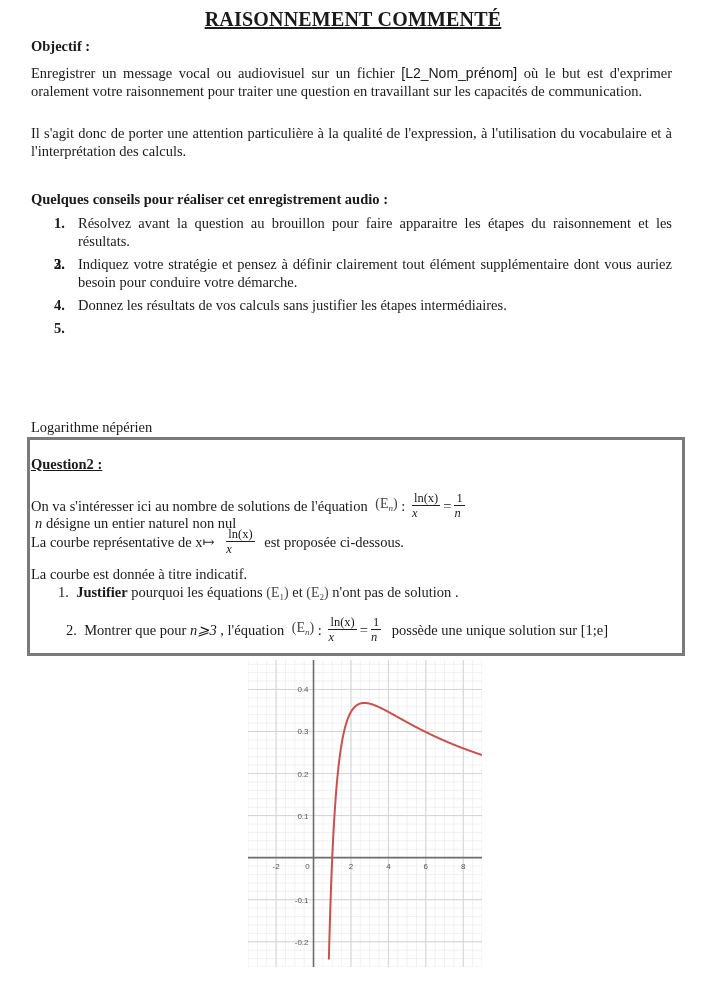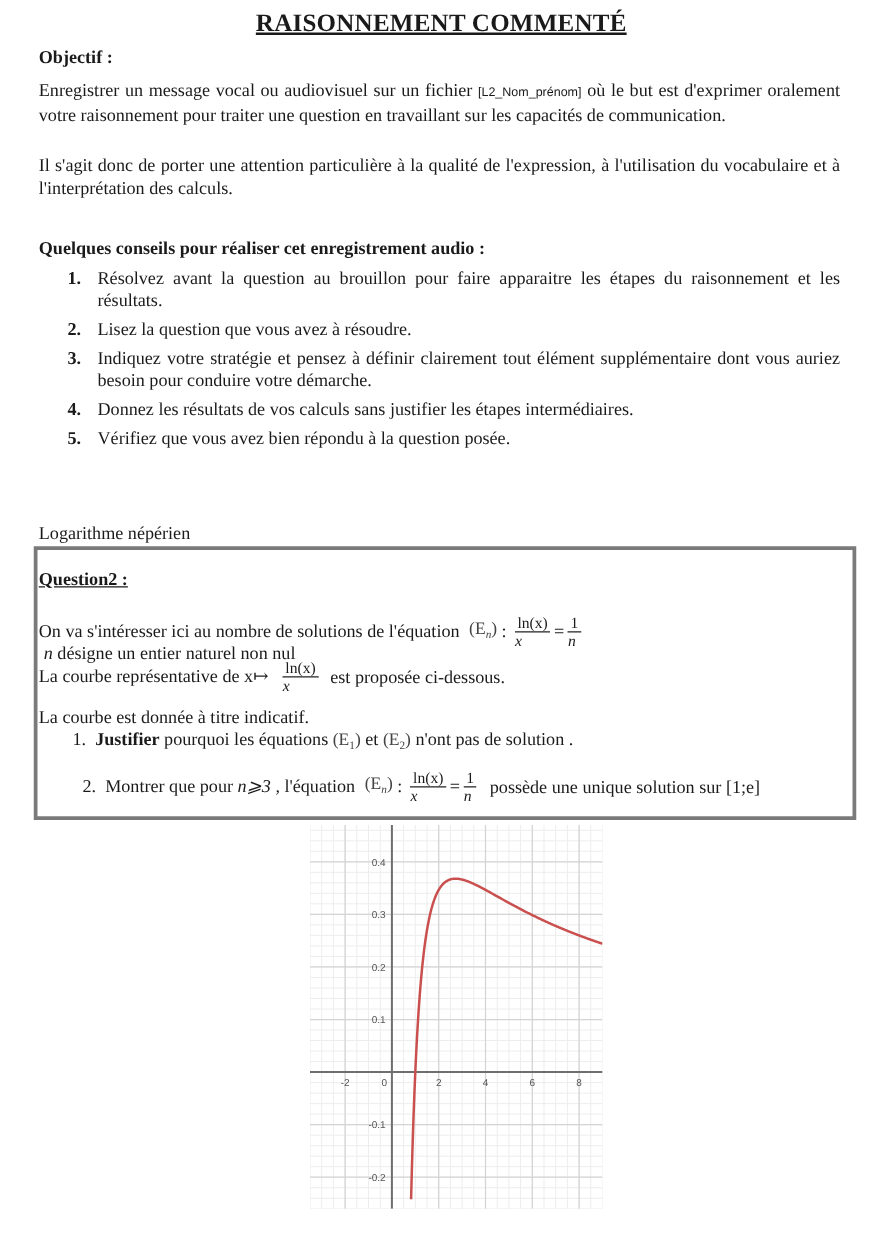--- a/index.html
+++ b/index.html
@@ -9,21 +9,21 @@
     color: #1a1a1a;
   }
   .abs { position: absolute; }
   .title {
     left: 0; width: 706px; top: 8px; text-align: center;
     font-size: 20px; font-weight: bold; text-decoration: underline;
     letter-spacing: 0.2px;
   }
   .h-bold { font-weight: bold; font-size: 14.5px; }
   .para { font-size: 14.5px; line-height: 18px; text-align: justify; }
-  .mono-inline { font-family: "Liberation Sans", "DejaVu Sans", sans-serif; font-size: 10px; }
+  .mono-inline { font-family: "Liberation Sans", "DejaVu Sans", sans-serif; font-size: 14px; }
   ol.conseils { margin: 0; padding: 0; list-style: none; }
   ol.conseils li { position: relative; padding-left: 24px; font-size: 14.5px; line-height: 18px; margin-bottom: 5px; text-align: justify; }
   ol.conseils li .num { position: absolute; left: 0; top: 0; font-weight: bold; }
   .subject { font-size: 14.5px; }
   .qbox {
     left: 27px; top: 437px; width: 658px; height: 219px;
     border: 3px solid #7a7a7a; box-sizing: border-box;
   }
   .qline { font-size: 14.5px; line-height: 18px; white-space: nowrap; }
   .frac { display: inline-block; vertical-align: middle; font-size: 12.5px; line-height: 14px; margin: 0 3px; }
@@ -42,24 +42,24 @@
 
 <div class="abs h-bold" style="left:31px; top:38px;">Objectif :</div>
 <div class="abs para" style="left:31px; top:64px; width:641px;">
   <span>Enregistrer un message vocal ou audiovisuel sur un fichier </span><span class="mono-inline">[L2_Nom_prénom]</span><span> où le but est d'exprimer oralement votre raisonnement pour traiter une question en travaillant sur les capacités de communication.</span>
 </div>
 <div class="abs para" style="left:31px; top:124px; width:641px;">Il s'agit donc de porter une attention particulière à la qualité de l'expression, à l'utilisation du vocabulaire et à l'interprétation des calculs.</div>
 
 <div class="abs h-bold" style="left:31px; top:191px;">Quelques conseils pour réaliser cet enregistrement audio :</div>
 <ol class="abs conseils" style="left:54px; top:214px; width:618px;">
   <li><span class="num">1.</span><span>Résolvez avant la question au brouillon pour faire apparaitre les étapes du raisonnement et les résultats.</span></li>
-  <li><span class="num">2.</span><span>Lisez la question que vous avez à résoudre.</span></li>
+  <li><span class="num">2.</span></li>
   <li><span class="num">3.</span><span>Indiquez votre stratégie et pensez à définir clairement tout élément supplémentaire dont vous auriez besoin pour conduire votre démarche.</span></li>
   <li><span class="num">4.</span><span>Donnez les résultats de vos calculs sans justifier les étapes intermédiaires.</span></li>
-  <li><span class="num">5.</span><span>Vérifiez que vous avez bien répondu à la question posée.</span></li>
+  <li><span class="num">5.</span></li>
 </ol>
 
 <div class="abs subject" style="left:31px; top:419px;text-align:right;">Logarithme népérien</div>
 
 <div class="abs qbox"></div>
 
 <div class="abs h-bold" style="left:31px; top:456px; text-decoration: underline;">Question2 :</div>
 
 <div class="abs qline" style="left:35px; top:474px;margin-top:40px;">
   <span class="math-i">n</span><span> désigne un entier naturel non nul</span>

